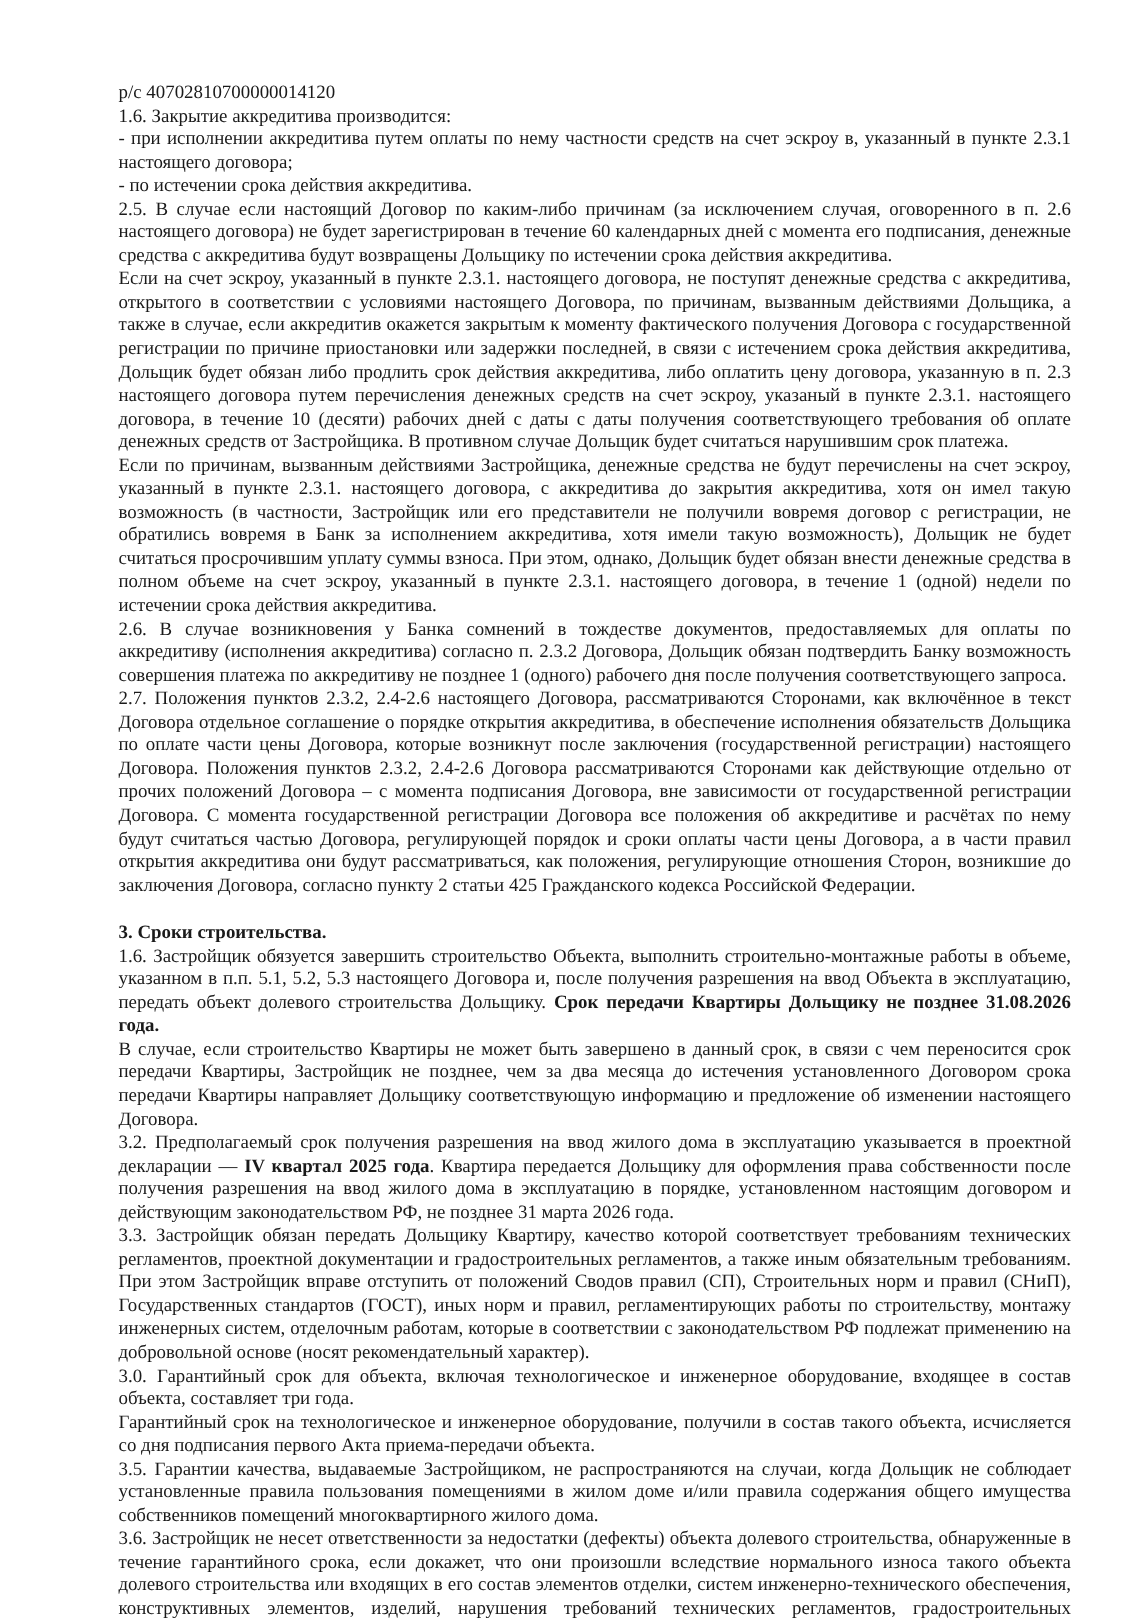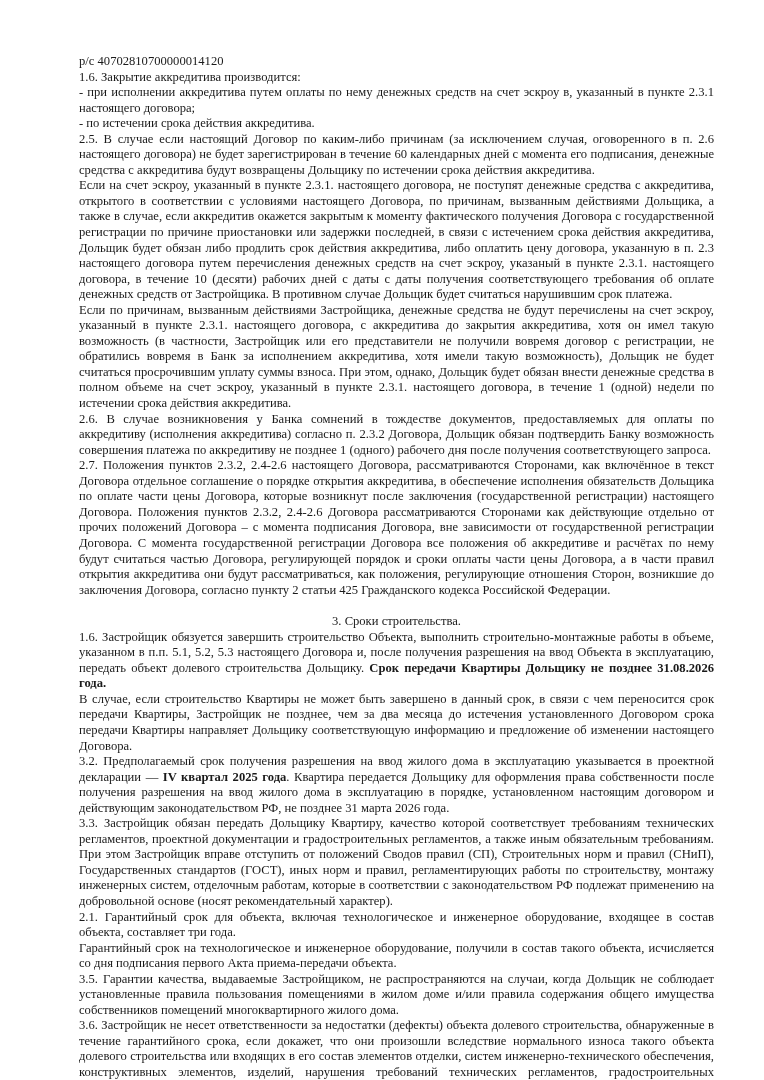--- a/index.html
+++ b/index.html
@@ -3,39 +3,39 @@
 <meta charset="utf-8">
 <style>
   html, body { margin:0; padding:0; background:#ffffff; }
   body { width:764px; height:1080px; overflow:hidden; position:relative; }
   .page {
     position:absolute; left:55px; top:54px; width:659px;
     font-family:"Liberation Serif", serif; font-size:12.6px; line-height:15.55px;
     color:#1a1a1a; text-align:justify;
   }
   .page p { margin:0;padding-left:24px; }
-  .heading { text-align:center; font-weight:normal; margin-top:16px !important; }
+  .heading { text-align:left; font-weight:bold; margin-top:16px !important; }
   b { font-weight:bold; }
 </style>
 </head>
 <body>
 
 <div class="page">
   <p>р/с 40702810700000014120</p>
   <p>1.6. Закрытие аккредитива производится:</p>
-  <p>- при исполнении аккредитива путем оплаты по нему денежных средств на счет эскроу в, указанный в пункте 2.3.1 настоящего договора;</p>
+  <p>- при исполнении аккредитива путем оплаты по нему частности средств на счет эскроу в, указанный в пункте 2.3.1 настоящего договора;</p>
   <p>- по истечении срока действия аккредитива.</p>
   <p>2.5. В случае если настоящий Договор по каким-либо причинам (за исключением случая, оговоренного в п. 2.6 настоящего договора) не будет зарегистрирован в течение 60 календарных дней с момента его подписания, денежные средства с аккредитива будут возвращены Дольщику по истечении срока действия аккредитива.</p>
   <p>Если на счет эскроу, указанный в пункте 2.3.1. настоящего договора, не поступят денежные средства с аккредитива, открытого в соответствии с условиями настоящего Договора, по причинам, вызванным действиями Дольщика, а также в случае, если аккредитив окажется закрытым к моменту фактического получения Договора с государственной регистрации по причине приостановки или задержки последней, в связи с истечением срока  действия аккредитива, Дольщик будет обязан либо продлить срок действия аккредитива, либо оплатить цену договора, указанную в п. 2.3 настоящего договора путем перечисления денежных средств на счет эскроу, указаный в пункте 2.3.1. настоящего договора, в течение 10 (десяти) рабочих дней с даты с даты получения соответствующего требования об оплате денежных средств от Застройщика. В противном случае Дольщик будет считаться нарушившим срок платежа.</p>
   <p>Если по причинам, вызванным действиями Застройщика, денежные средства не будут перечислены на счет эскроу, указанный в пункте 2.3.1. настоящего договора, с аккредитива до закрытия аккредитива, хотя он имел такую возможность (в частности, Застройщик или его представители не получили вовремя договор с регистрации, не обратились вовремя в Банк за исполнением аккредитива, хотя имели такую возможность), Дольщик не будет считаться просрочившим уплату суммы взноса. При этом, однако, Дольщик будет обязан внести денежные средства в полном объеме на счет эскроу, указанный в пункте 2.3.1. настоящего договора, в течение 1 (одной) недели по истечении срока действия аккредитива.</p>
   <p>2.6. В случае возникновения у Банка сомнений в тождестве документов, предоставляемых для оплаты по аккредитиву (исполнения аккредитива) согласно п. 2.3.2 Договора, Дольщик обязан подтвердить Банку возможность совершения платежа по аккредитиву не позднее 1 (одного) рабочего дня после получения соответствующего запроса.</p>
   <p>2.7. Положения пунктов 2.3.2, 2.4-2.6 настоящего Договора, рассматриваются Сторонами, как включённое в текст Договора отдельное соглашение о порядке открытия аккредитива, в обеспечение исполнения обязательств Дольщика по оплате части цены Договора, которые возникнут после заключения (государственной регистрации) настоящего Договора. Положения пунктов 2.3.2, 2.4-2.6 Договора рассматриваются Сторонами как действующие отдельно от прочих положений Договора – с момента подписания Договора, вне зависимости от государственной регистрации Договора. С момента государственной регистрации Договора все положения об аккредитиве и расчётах по нему будут считаться частью Договора, регулирующей порядок и сроки оплаты части цены Договора, а в части правил открытия аккредитива они будут рассматриваться, как положения, регулирующие отношения Сторон, возникшие до заключения Договора, согласно пункту 2 статьи 425 Гражданского кодекса Российской Федерации.</p>
   <p class="heading">3. Сроки строительства.</p>
   <p><span>1.6. Застройщик обязуется завершить строительство Объекта, выполнить строительно-монтажные работы в объеме, указанном в п.п. 5.1, 5.2, 5.3 настоящего Договора и, после получения разрешения на ввод Объекта в эксплуатацию, передать объект долевого строительства Дольщику. </span><b>Срок передачи Квартиры Дольщику не позднее 31.08.2026 года.</b></p>
   <p>В случае, если строительство Квартиры не может быть завершено в данный срок, в связи с чем переносится срок передачи Квартиры, Застройщик не позднее, чем за два месяца до истечения установленного Договором срока передачи Квартиры направляет Дольщику соответствующую информацию и предложение об изменении настоящего Договора.</p>
   <p><span>3.2. Предполагаемый срок получения разрешения на ввод жилого дома в эксплуатацию указывается в проектной декларации — </span><b>IV квартал 2025 года</b><span>. Квартира передается Дольщику для оформления права собственности после получения разрешения на ввод жилого дома в эксплуатацию в порядке, установленном настоящим договором и действующим законодательством РФ, не позднее 31 марта 2026 года.</span></p>
   <p>3.3. Застройщик обязан передать Дольщику Квартиру, качество которой соответствует требованиям технических регламентов, проектной документации и градостроительных регламентов, а также иным обязательным требованиям. При этом Застройщик вправе отступить от положений Сводов правил (СП), Строительных норм и правил (СНиП), Государственных стандартов (ГОСТ), иных норм и правил, регламентирующих работы по строительству, монтажу инженерных систем, отделочным работам, которые в соответствии с законодательством РФ подлежат применению на добровольной основе (носят рекомендательный характер).</p>
-  <p>2.1. Гарантийный срок для объекта, включая технологическое и инженерное оборудование, входящее в состав объекта, составляет три года.</p>
+  <p>3.0. Гарантийный срок для объекта, включая технологическое и инженерное оборудование, входящее в состав объекта, составляет три года.</p>
   <p>Гарантийный срок на технологическое и инженерное оборудование, получили в состав такого объекта, исчисляется со дня подписания первого Акта приема-передачи объекта.</p>
   <p>3.5. Гарантии качества, выдаваемые Застройщиком, не распространяются на случаи, когда Дольщик не соблюдает установленные правила пользования помещениями в жилом доме и/или правила содержания общего имущества собственников помещений многоквартирного жилого дома.</p>
   <p>3.6. Застройщик не несет ответственности за недостатки (дефекты) объекта долевого строительства, обнаруженные в течение гарантийного срока, если докажет, что они произошли вследствие нормального износа такого объекта долевого строительства или входящих в его состав элементов отделки, систем инженерно-технического обеспечения, конструктивных элементов, изделий, нарушения требований технических регламентов, градостроительных регламентов, иных обязательных требований к процессу эксплуатации объекта долевого строительства или входящих в его состав</p>
 
 </div>
 
 </body></html>

